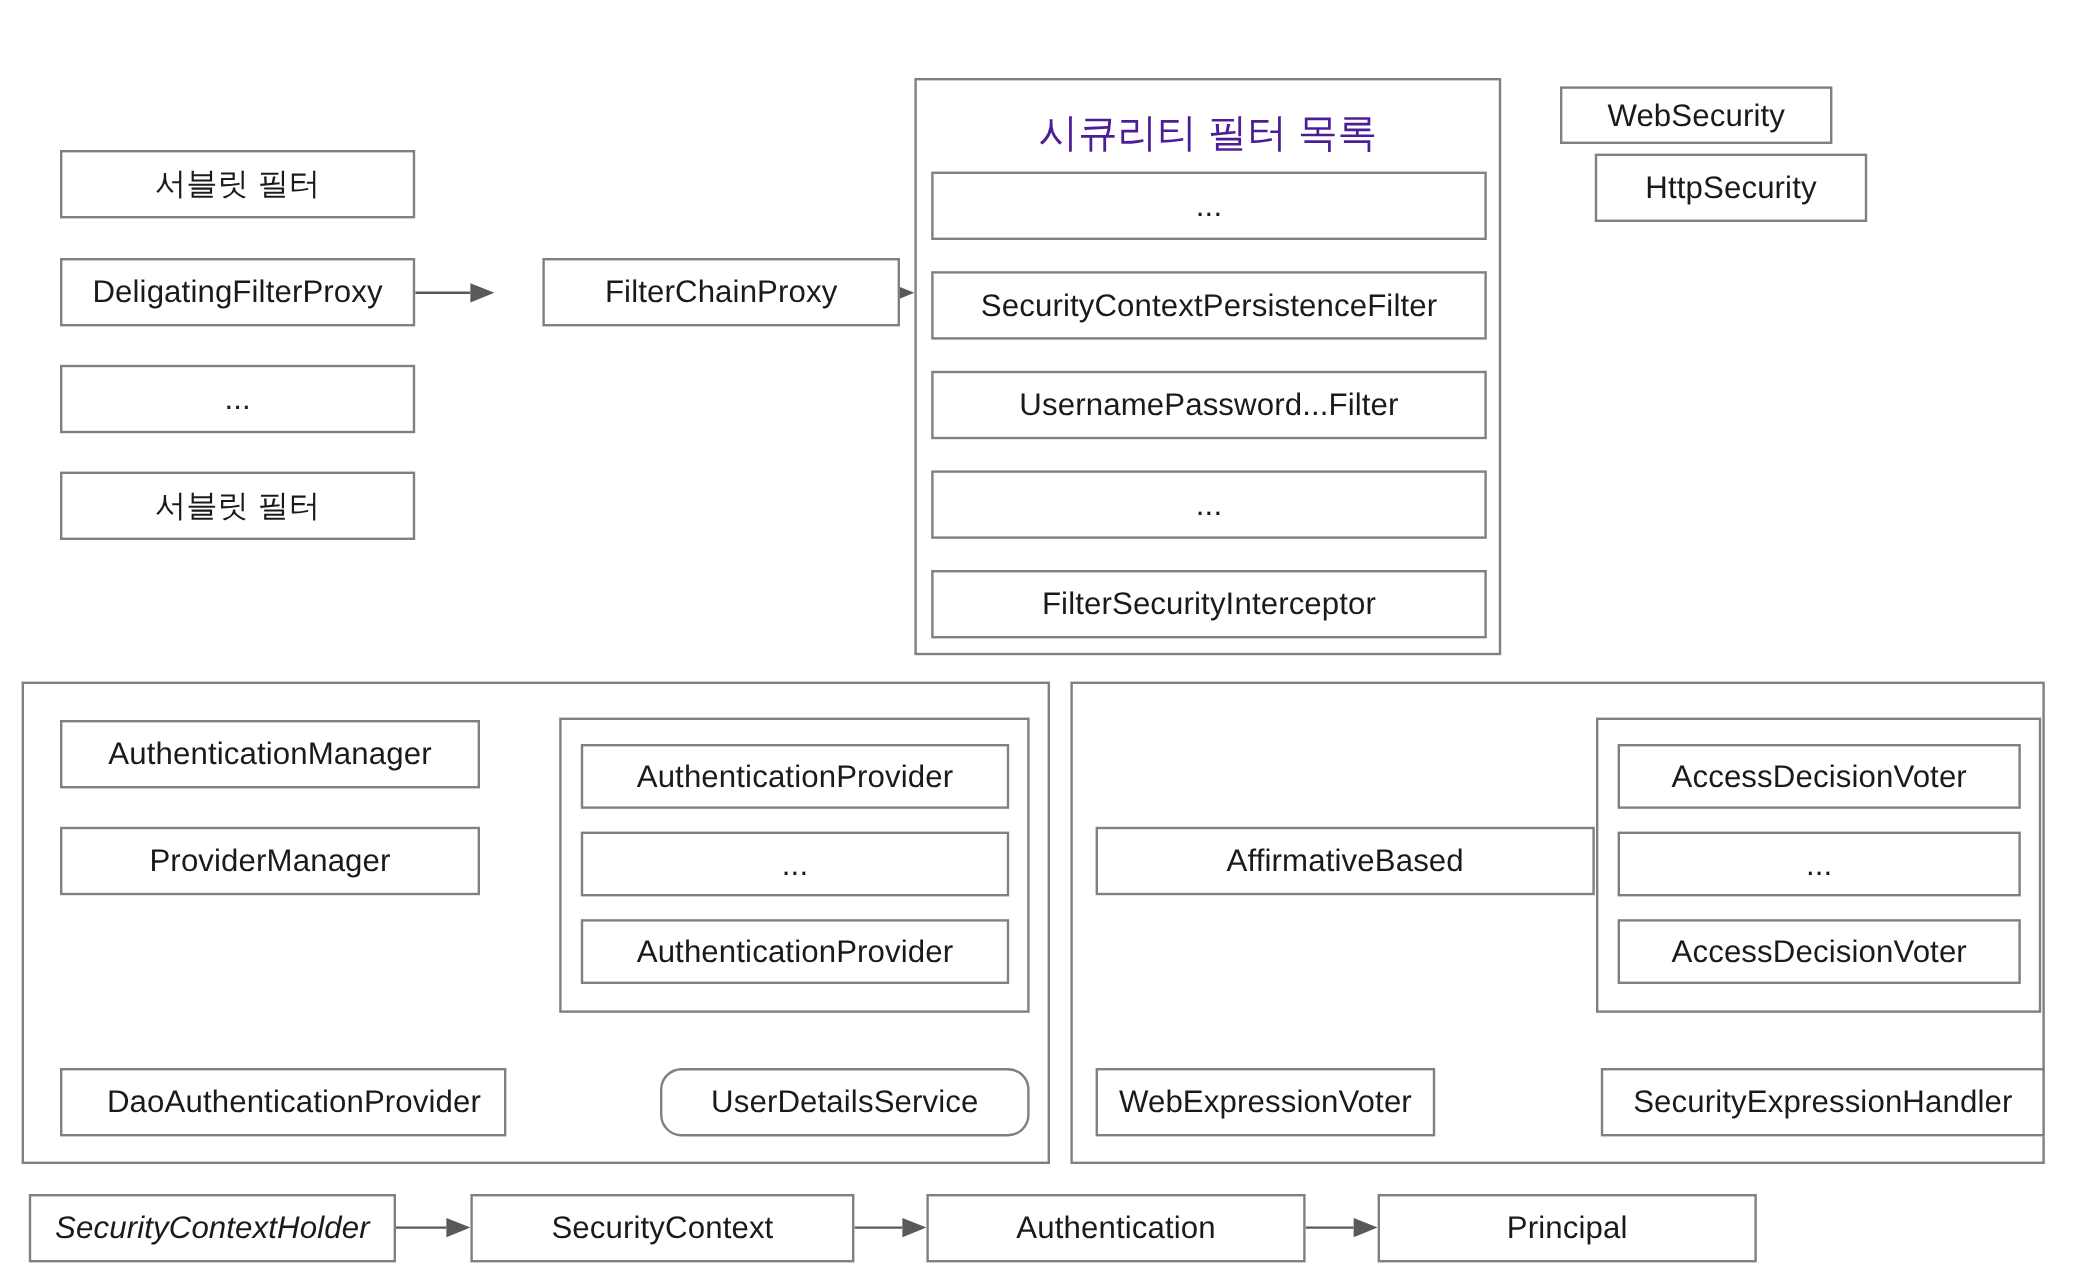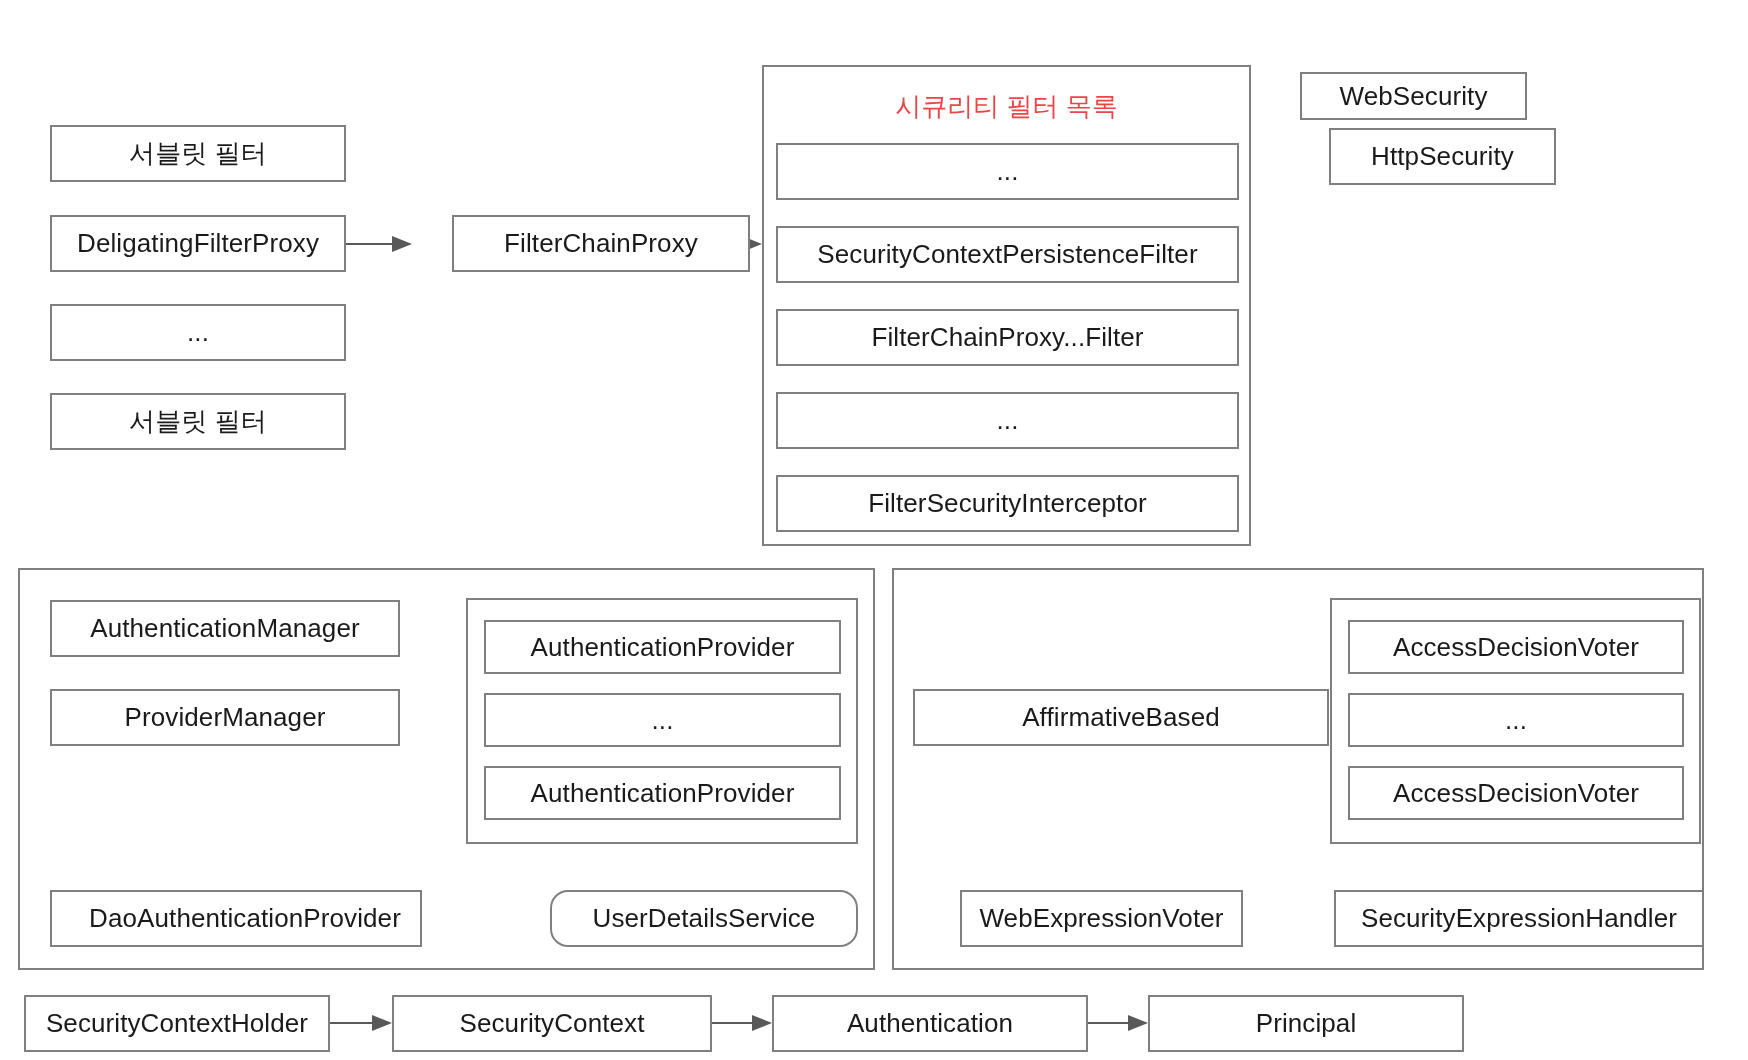--- a/index.html
+++ b/index.html
@@ -40,22 +40,22 @@
     position: absolute;
     box-sizing: border-box;
     border: 2px solid #808080;
     background: #ffffff;
   }
   .panel-title {
     position: absolute;
     left: 0;
     right: 0;
     text-align: center;
-    font-size: 26px;
-    color: #ef4444;
+    font-size: 33px;
+    color: #4c1d95;
     white-space: nowrap;
   }
   
   #wires {
     position: absolute;
     left: 0;
     top: 0;
     width: 1748px;
     height: 1060px;
     pointer-events: none;
@@ -167,21 +167,21 @@
 
   <div class="box" style="left:776px; top:143px; width:463px; height:57px;">
     <span>...</span>
   </div>
 
   <div class="box" style="left:776px; top:226px; width:463px; height:57px;">
     <span>SecurityContextPersistenceFilter</span>
   </div>
 
   <div class="box" style="left:776px; top:309px; width:463px; height:57px;">
-    <span>FilterChainProxy...Filter</span>
+    <span>UsernamePassword...Filter</span>
   </div>
 
   <div class="box" style="left:776px; top:392px; width:463px; height:57px;">
     <span>...</span>
   </div>
 
   <div class="box" style="left:776px; top:475px; width:463px; height:57px;">
     <span>FilterSecurityInterceptor</span>
   </div>
 
@@ -239,29 +239,29 @@
   </div>
 
   <div class="box" style="left:1348px; top:693px; width:336px; height:54px;">
     <span>...</span>
   </div>
 
   <div class="box" style="left:1348px; top:766px; width:336px; height:54px;">
     <span>AccessDecisionVoter</span>
   </div>
 
-  <div class="box" style="left:913px; top:890px; width:283px; height:57px;margin-left:47px;">
+  <div class="box" style="left:913px; top:890px; width:283px; height:57px;">
     <span>WebExpressionVoter</span>
   </div>
 
   <div class="box" style="left:1334px; top:890px; width:370px; height:57px;">
     <span>SecurityExpressionHandler</span>
   </div>
 
-  <div class="box" style="left:24px; top:995px; width:306px; height:57px;">
+  <div class="box" style="left:24px; top:995px; width:306px; height:57px;font-style:italic;">
     <span>SecurityContextHolder</span>
   </div>
 
   <div class="box" style="left:392px; top:995px; width:320px; height:57px;">
     <span>SecurityContext</span>
   </div>
 
   <div class="box" style="left:772px; top:995px; width:316px; height:57px;">
     <span>Authentication</span>
   </div>

